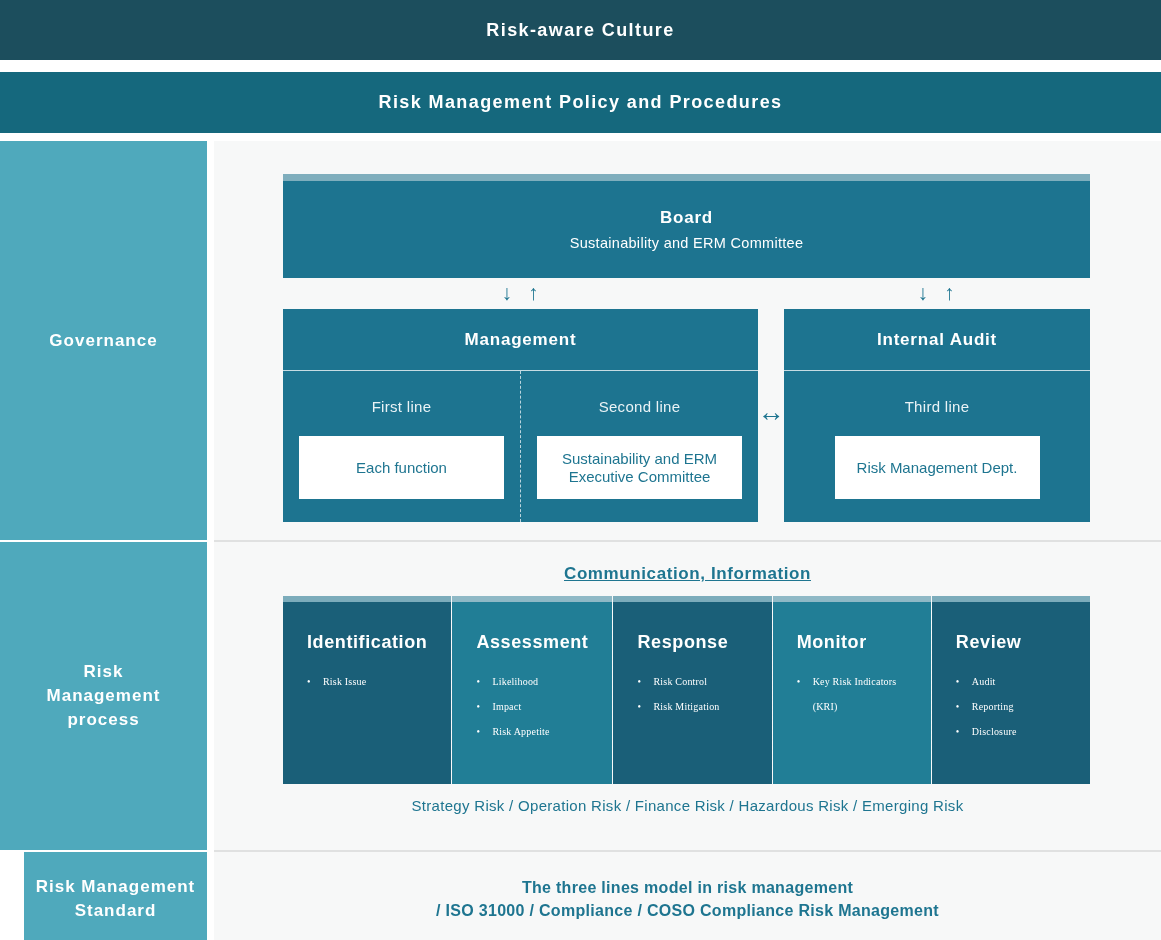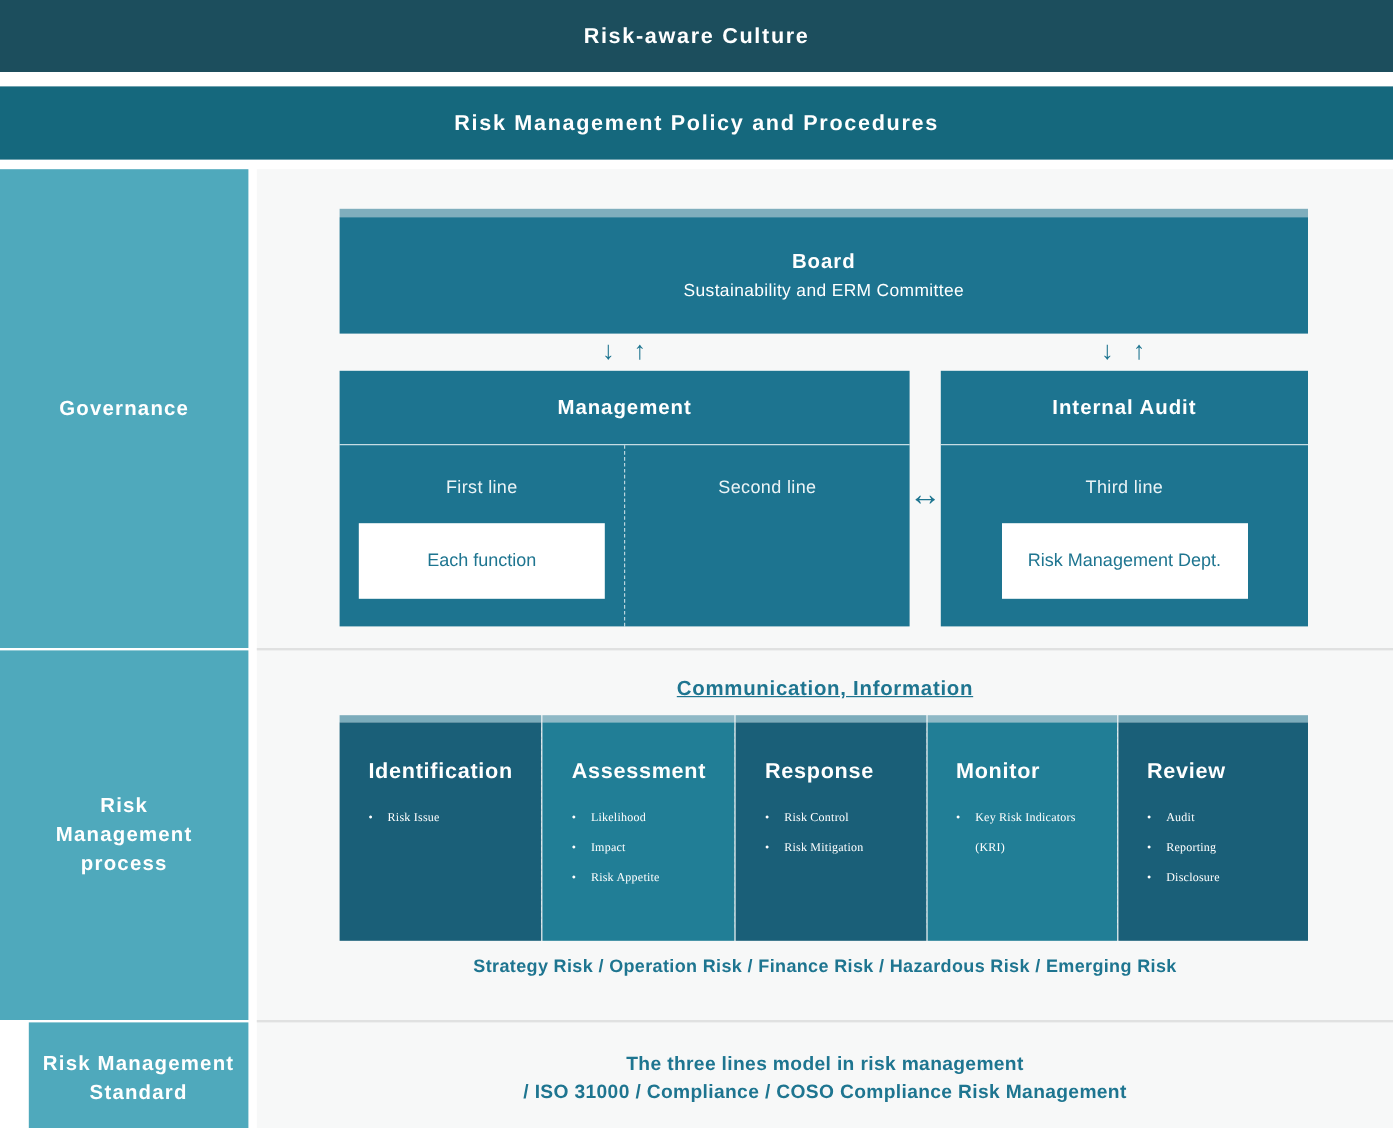--- a/index.html
+++ b/index.html
@@ -103,21 +103,21 @@
   .pcol.light .pcol-strip { background:#8FB9C6; }
   .pcol-body { height:182px; padding:30px 24px 0 24px; color:#fff; }
   .pcol.dark  .pcol-body { background:#1A5F78; }
   .pcol.light .pcol-body { background:#217E96; }
   .pcol-title { font-size:18px; font-weight:700; letter-spacing:0.6px; margin-bottom:16px; }
   .pcol ul { list-style:none; font-size:10px; letter-spacing:0.2px;font-family:Liberation Serif, serif; }
   .pcol li { position:relative; padding-left:16px; line-height:25px; }
   .pcol li::before { content:"\2022"; position:absolute; left:0; }
   .risk-types {
     margin-top:13px; text-align:center;
-    color:#1E7590; font-size:15px; font-weight:700; letter-spacing:0.3px;
+    color:#1E7590; font-size:15px; font-weight:400; letter-spacing:0.3px;
   }
 
   
   .sec-standard {
     flex:1; display:flex; flex-direction:column; align-items:center; justify-content:center;
     color:#1E7590; font-size:16px; font-weight:700; line-height:23px; letter-spacing:0.3px;
     text-align:center;
   }
 </style>
 </head>
@@ -173,20 +173,21 @@
 
           <div class="org-box mgmt">
             <div class="box-head">Management</div>
             <div class="box-body">
               <div class="line-col">
                 <div class="line-label">First line</div>
                 <div class="white-box">Each function</div>
               </div>
               <div class="line-col">
                 <div class="line-label">Second line</div>
+                <div class="white-box">Sustainability and ERM Executive Committee</div>
               </div>
             </div>
           </div>
 
           <div class="org-box ia">
             <div class="box-head">Internal Audit</div>
             <div class="box-body">
               <div class="line-col">
                 <div class="line-label">Third line</div>
                 <div class="white-box">Risk Management Dept.</div>

